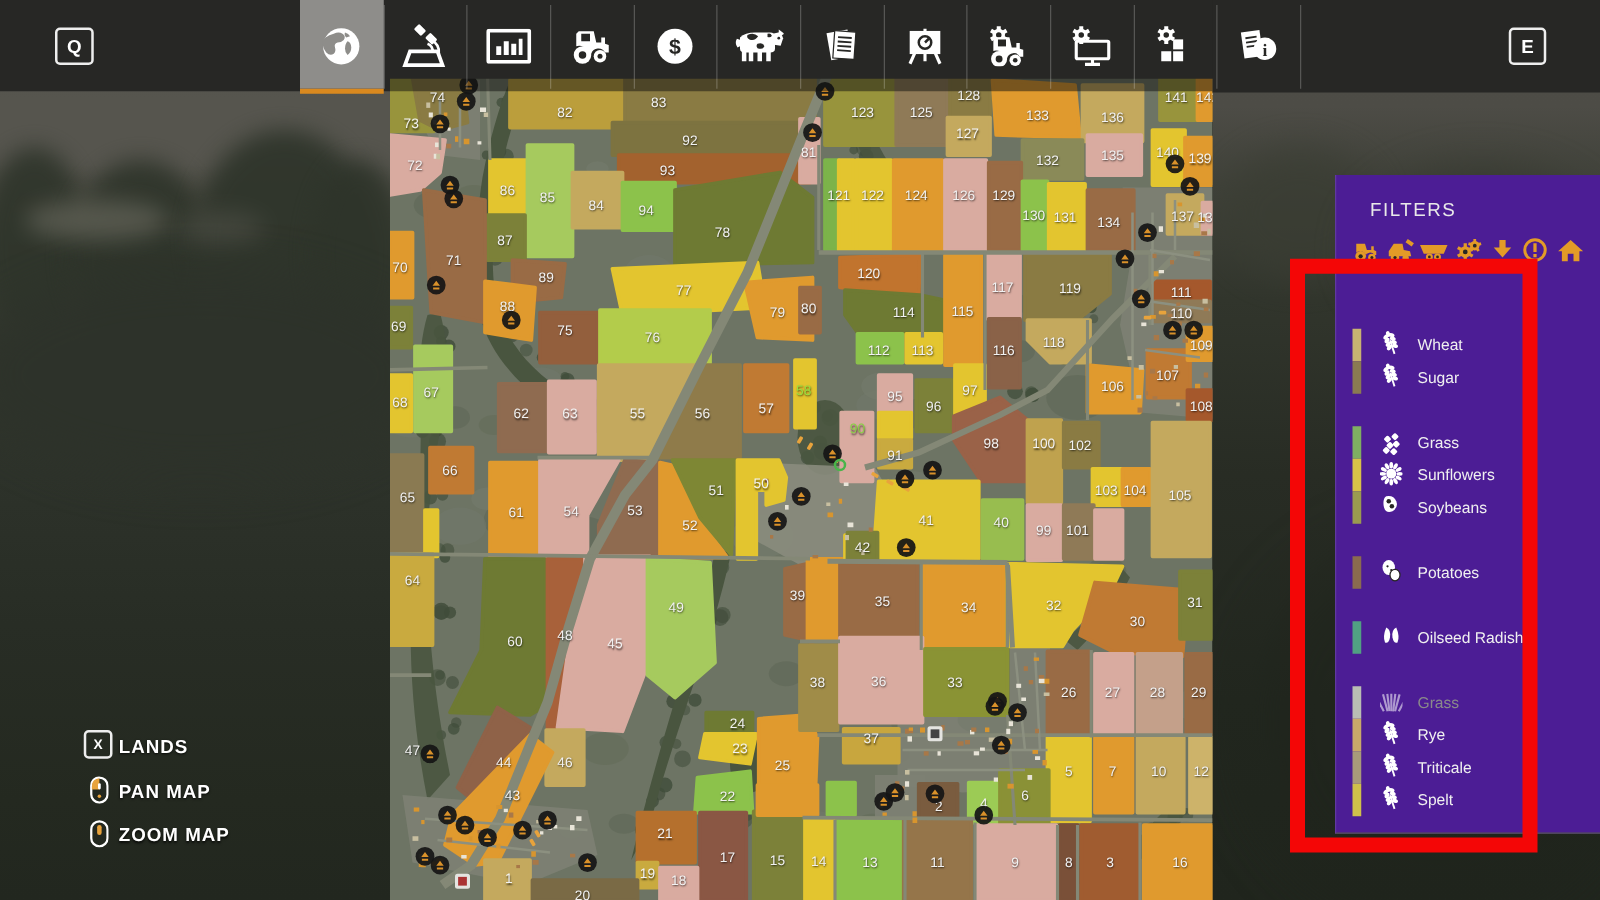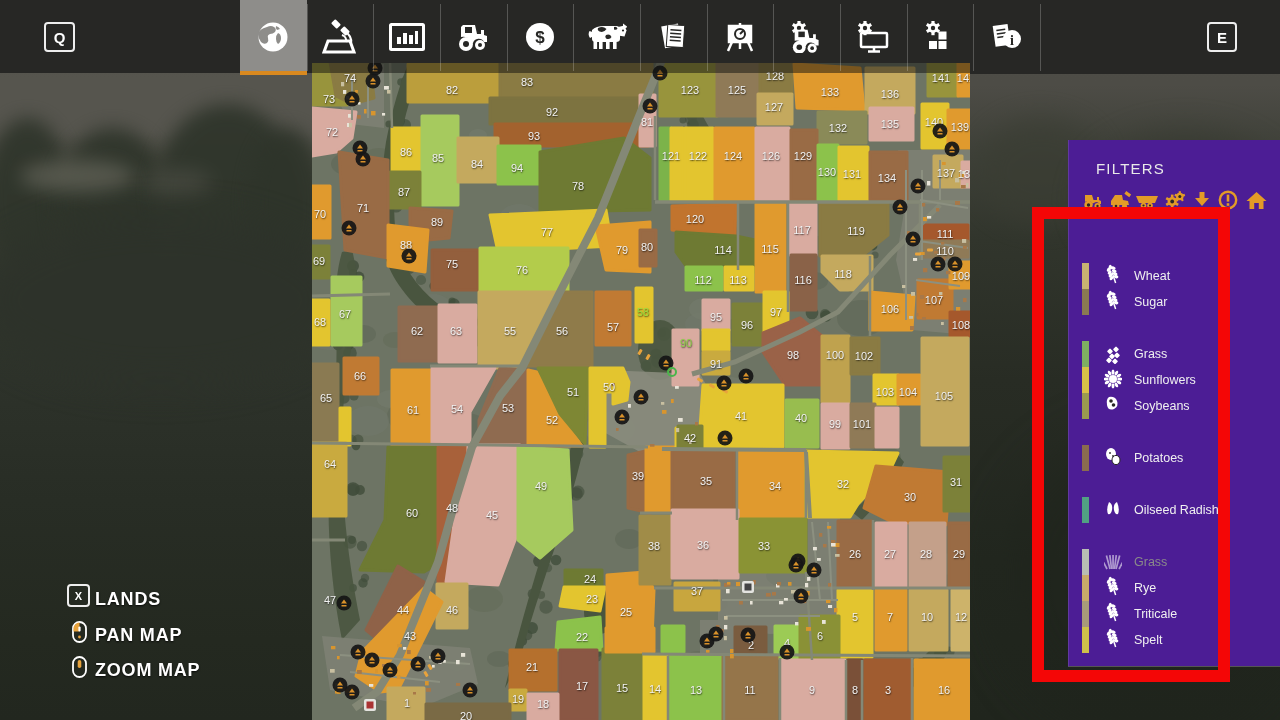--- a/index.html
+++ b/index.html
@@ -10,21 +10,21 @@
 .bar{position:absolute;left:0;top:0;width:1280px;height:63px;background:#272725}
 .barL{position:absolute;left:0;top:0;width:312px;height:73px;background:#272725}
 .barR{position:absolute;left:970px;top:0;width:310px;height:74px;background:#272725}
 .dim{position:absolute;left:312px;top:60px;width:658px;height:13px;background:rgba(15,15,13,.5)}
 .sep{position:absolute;top:4px;width:1px;height:67px;background:rgba(255,255,255,.22)}
 .tabsel{position:absolute;left:240px;top:0;width:67px;height:71px;background:#8e8d8a}
 .tabund{position:absolute;left:240px;top:71px;width:67px;height:4px;background:#d9891f}
 .key{position:absolute;border:2px solid #eee;border-radius:4px;color:#fff;font-weight:bold;text-align:center}
 .ticon{position:absolute;top:22px;width:34px;height:32px}
 
-.ctl{position:absolute;color:#fff;font-weight:bold;font-size:18px;letter-spacing:.8px;text-shadow:0 1px 2px rgba(0,0,0,.8)}
+.ctl{position:absolute;color:#fff;font-weight:bold;font-size:15px;letter-spacing:.8px;text-shadow:0 1px 2px rgba(0,0,0,.8)}
 
 #panel{position:absolute;left:1068px;top:140px;width:212px;height:527px;background:#4c1d95;border-bottom:1px solid #555;border-left:1px solid rgba(255,255,255,.12)}
 #panel .title{position:absolute;left:27px;top:20px;color:#e9e9e9;font-size:15px;letter-spacing:1.2px}
 .ficon{position:absolute;top:51px;width:22px;height:20px}
 .selrow{position:absolute;left:13px;top:88px;height:31px}
 .arrbox{position:absolute;width:31px;height:31px;background:#e8a33c;color:#33250e;text-align:center;line-height:28px;font-size:22px;font-weight:bold}
 .selmid{position:absolute;left:31px;width:107px;height:31px;background:#312f2c;color:#f2f2f2;font-size:13.5px;text-align:center;line-height:31px}
 .crop{position:absolute;left:13px;width:199px;height:26px}
 .sw{position:absolute;left:0;top:0;width:7px;height:26px}
 .cic{position:absolute;left:22px;top:1px;width:18px;height:22px}

